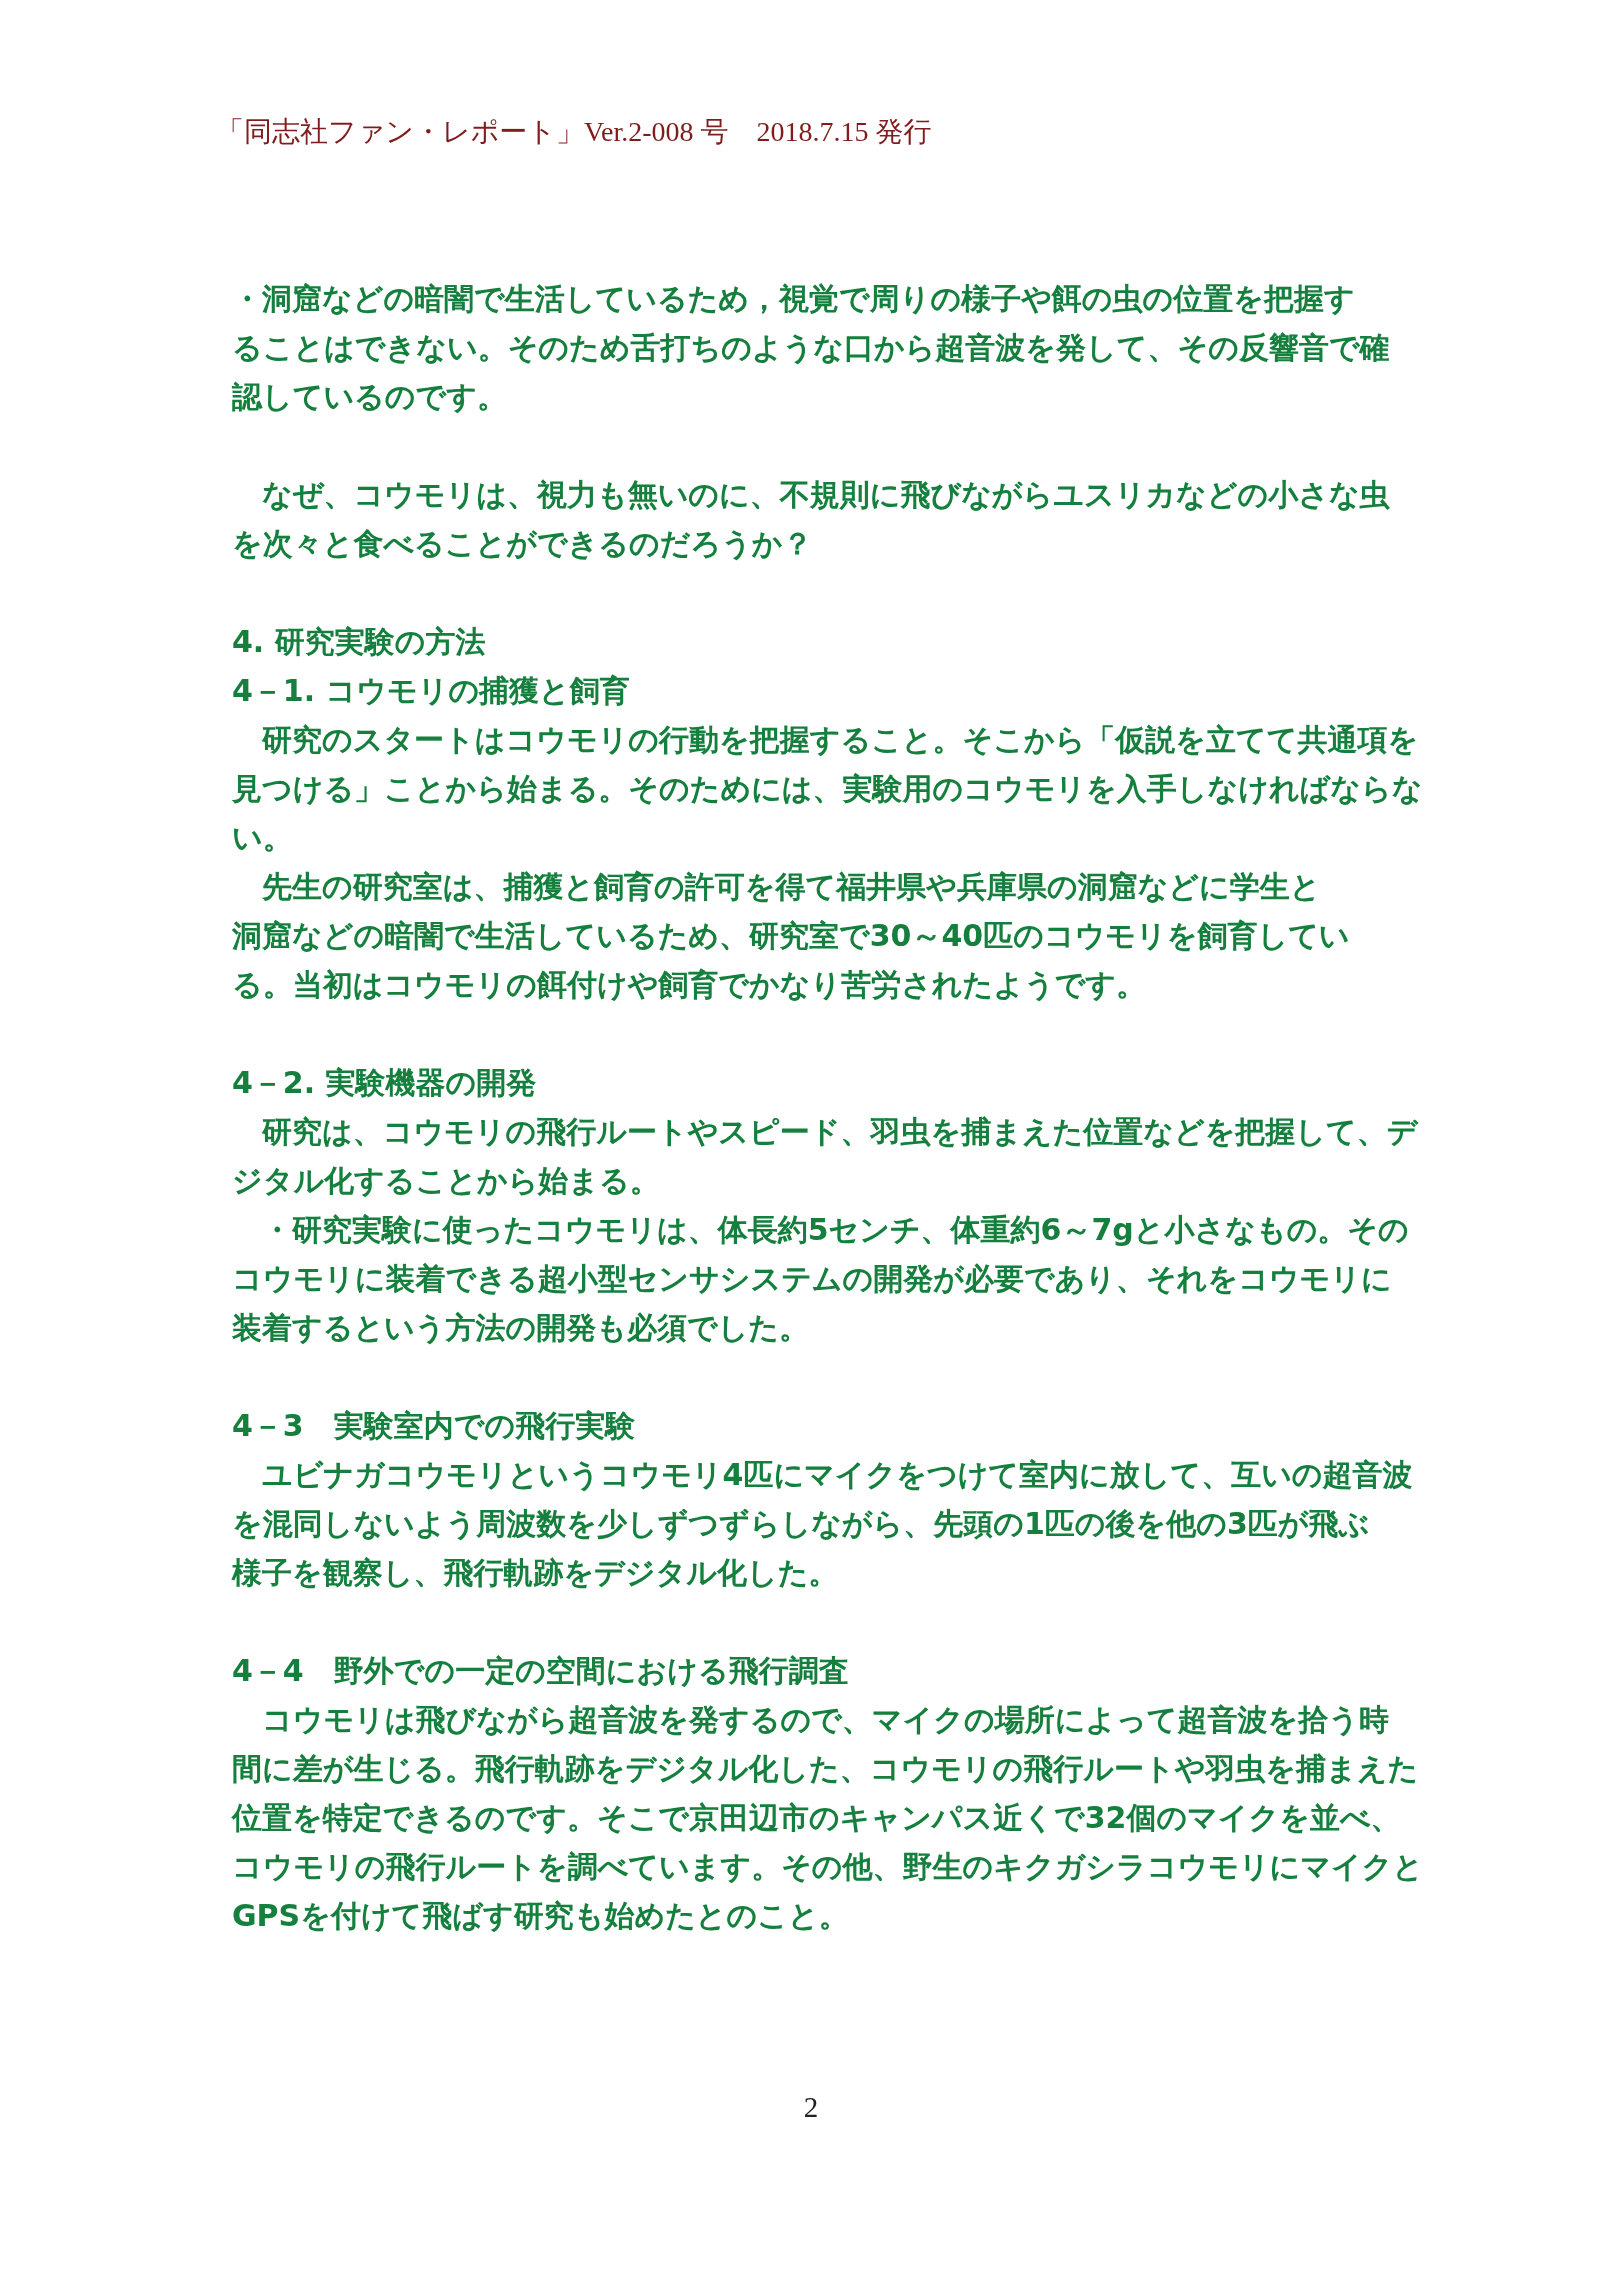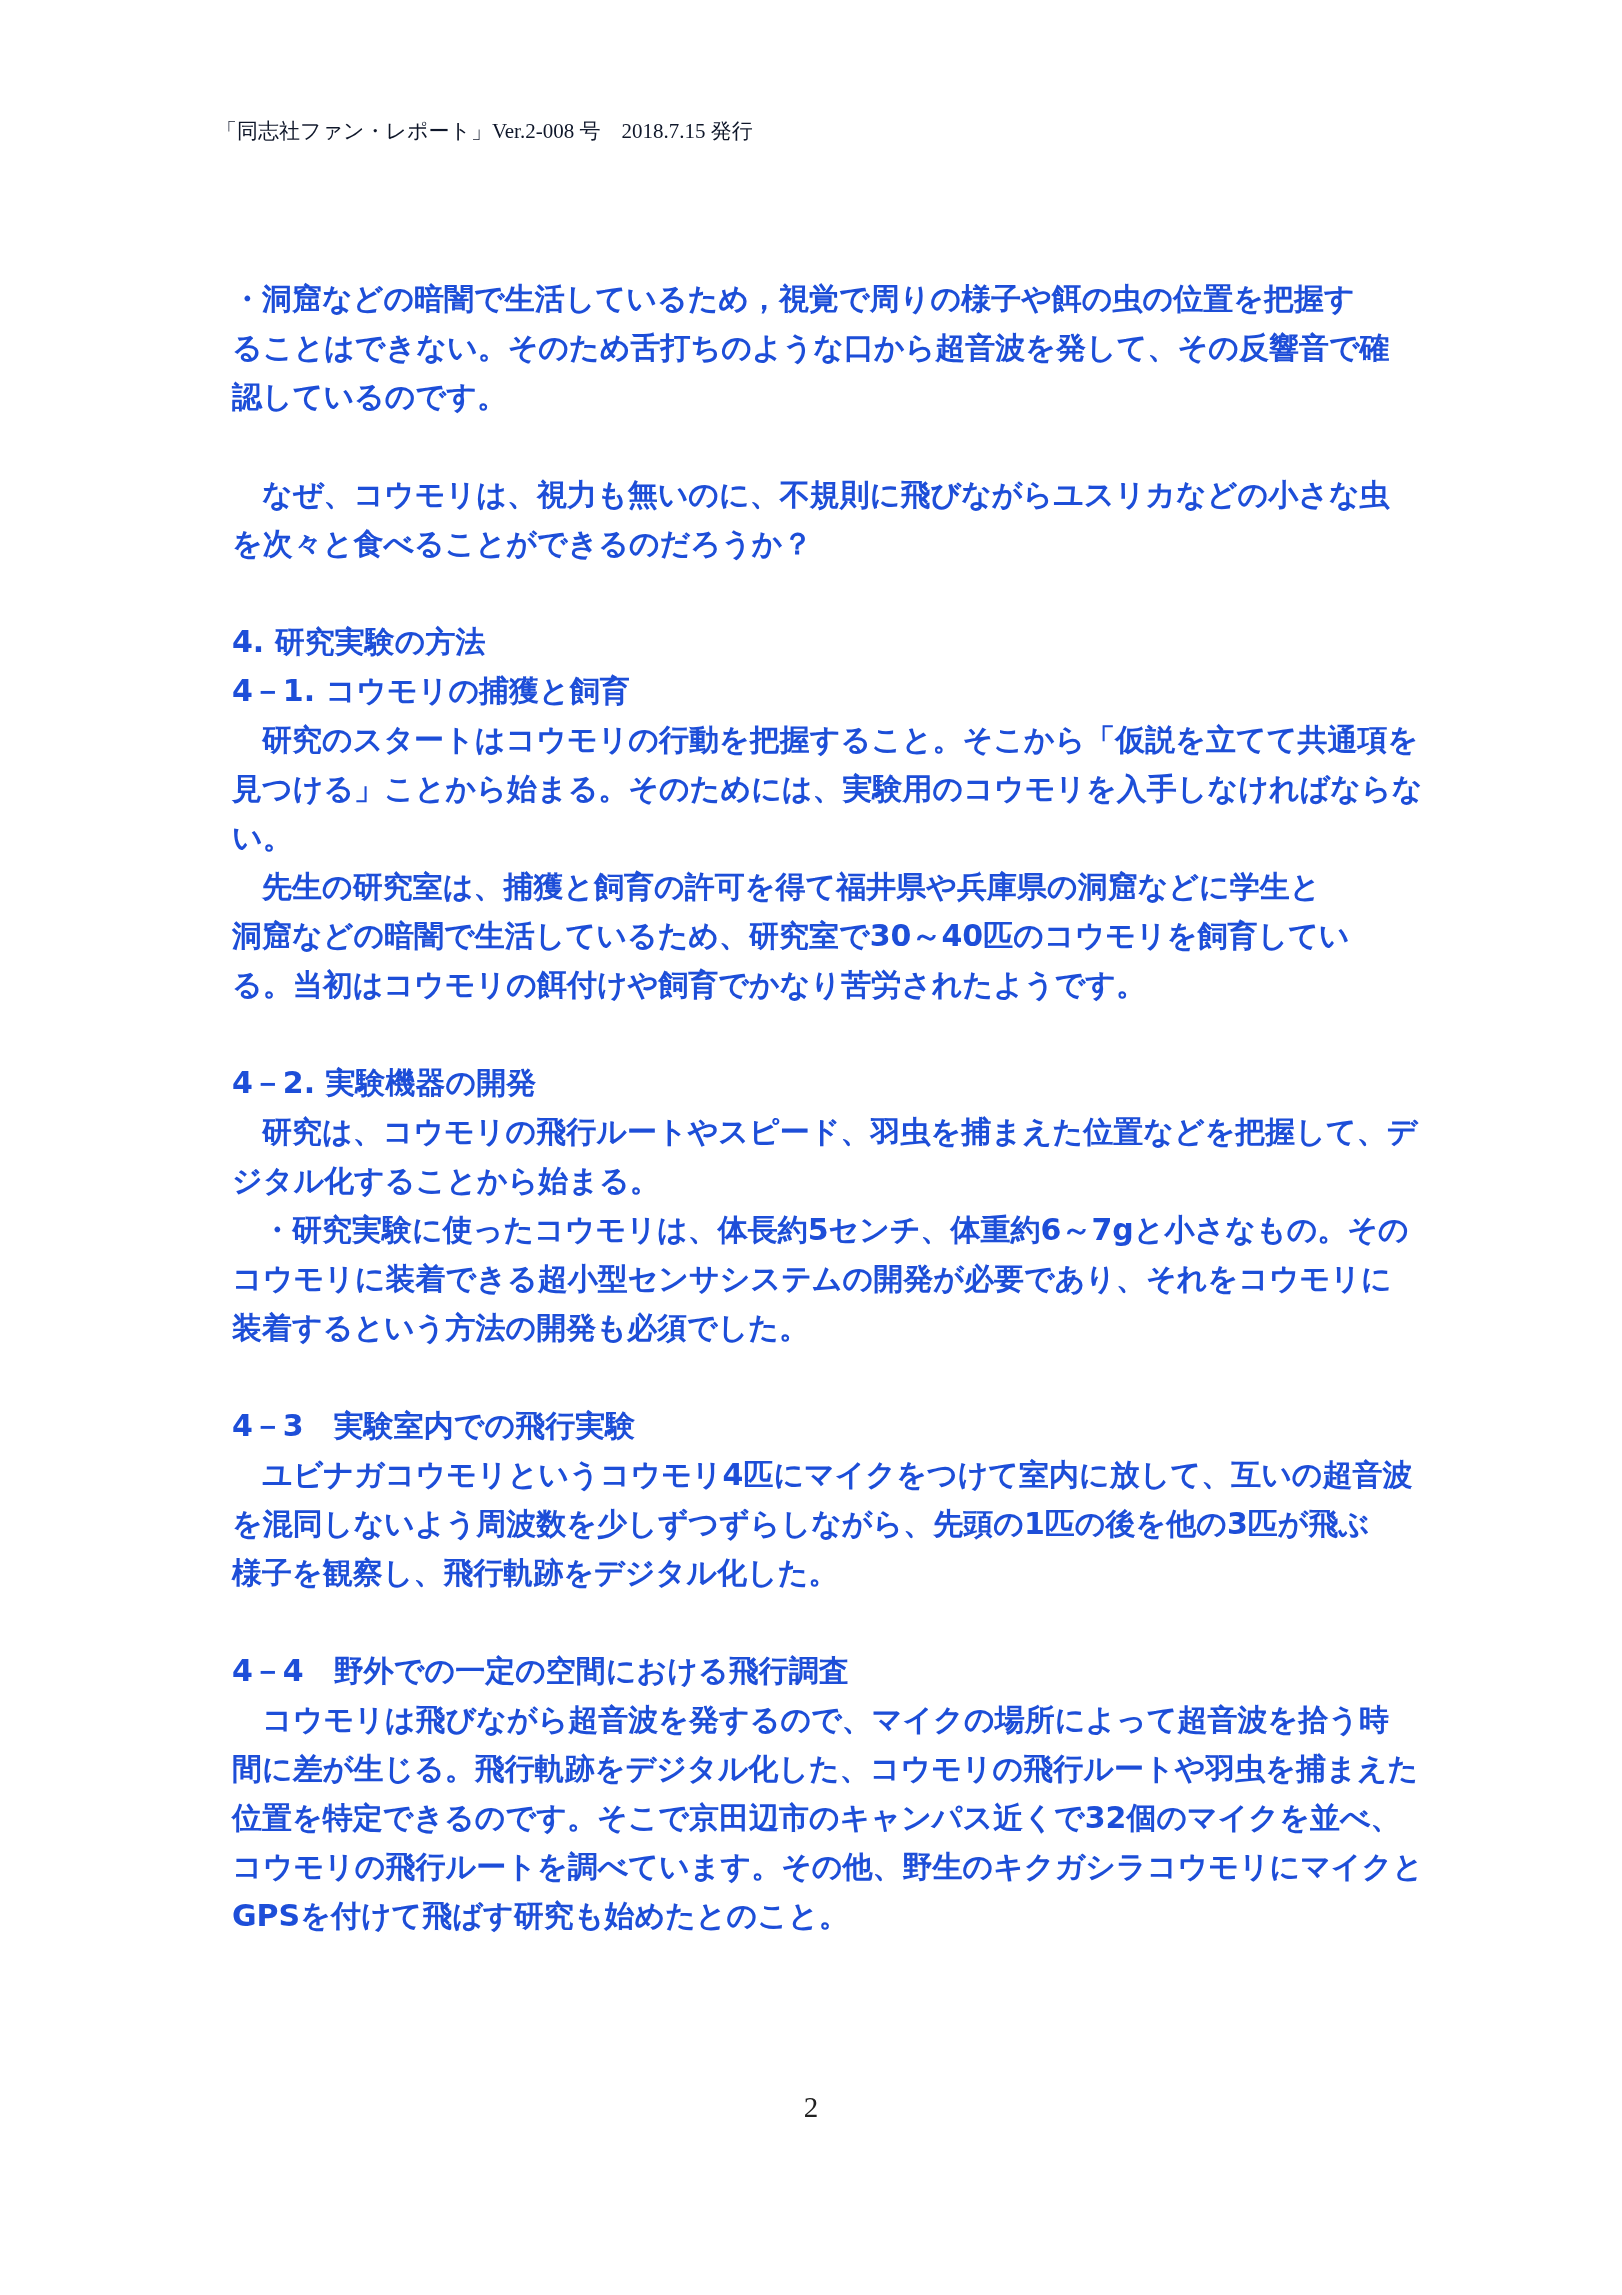--- a/index.html
+++ b/index.html
@@ -12,36 +12,36 @@
       height: 2295px;
       position: relative;
       overflow: hidden;
       color: #1a1a1a;
     }
     .page-header {
       position: absolute;
       left: 216px;
       top: 116px;
       font-family: "Liberation Serif", "DejaVu Serif", serif;
-      font-size: 21px;
+      font-size: 28px;
       line-height: 31px;
       letter-spacing: 0px;
-      color: #0f172a;
+      color: #7f1d1d;
       white-space: nowrap;
     }
     .body-text {
       position: absolute;
       left: 232px;
       top: 274px;
       width: 1171px;
       font-family: "DejaVu Sans", "Liberation Sans", sans-serif;
       font-weight: bold;
       font-size: 30px;
       line-height: 49px;
-      color: #1d4ed8;
+      color: #15803d;
     }
     .line {
       display: block;
       height: 49px;
       white-space: nowrap;
       overflow: visible;
     }
     .line.blank { height: 49px; }
     .page-number {
       position: absolute;

